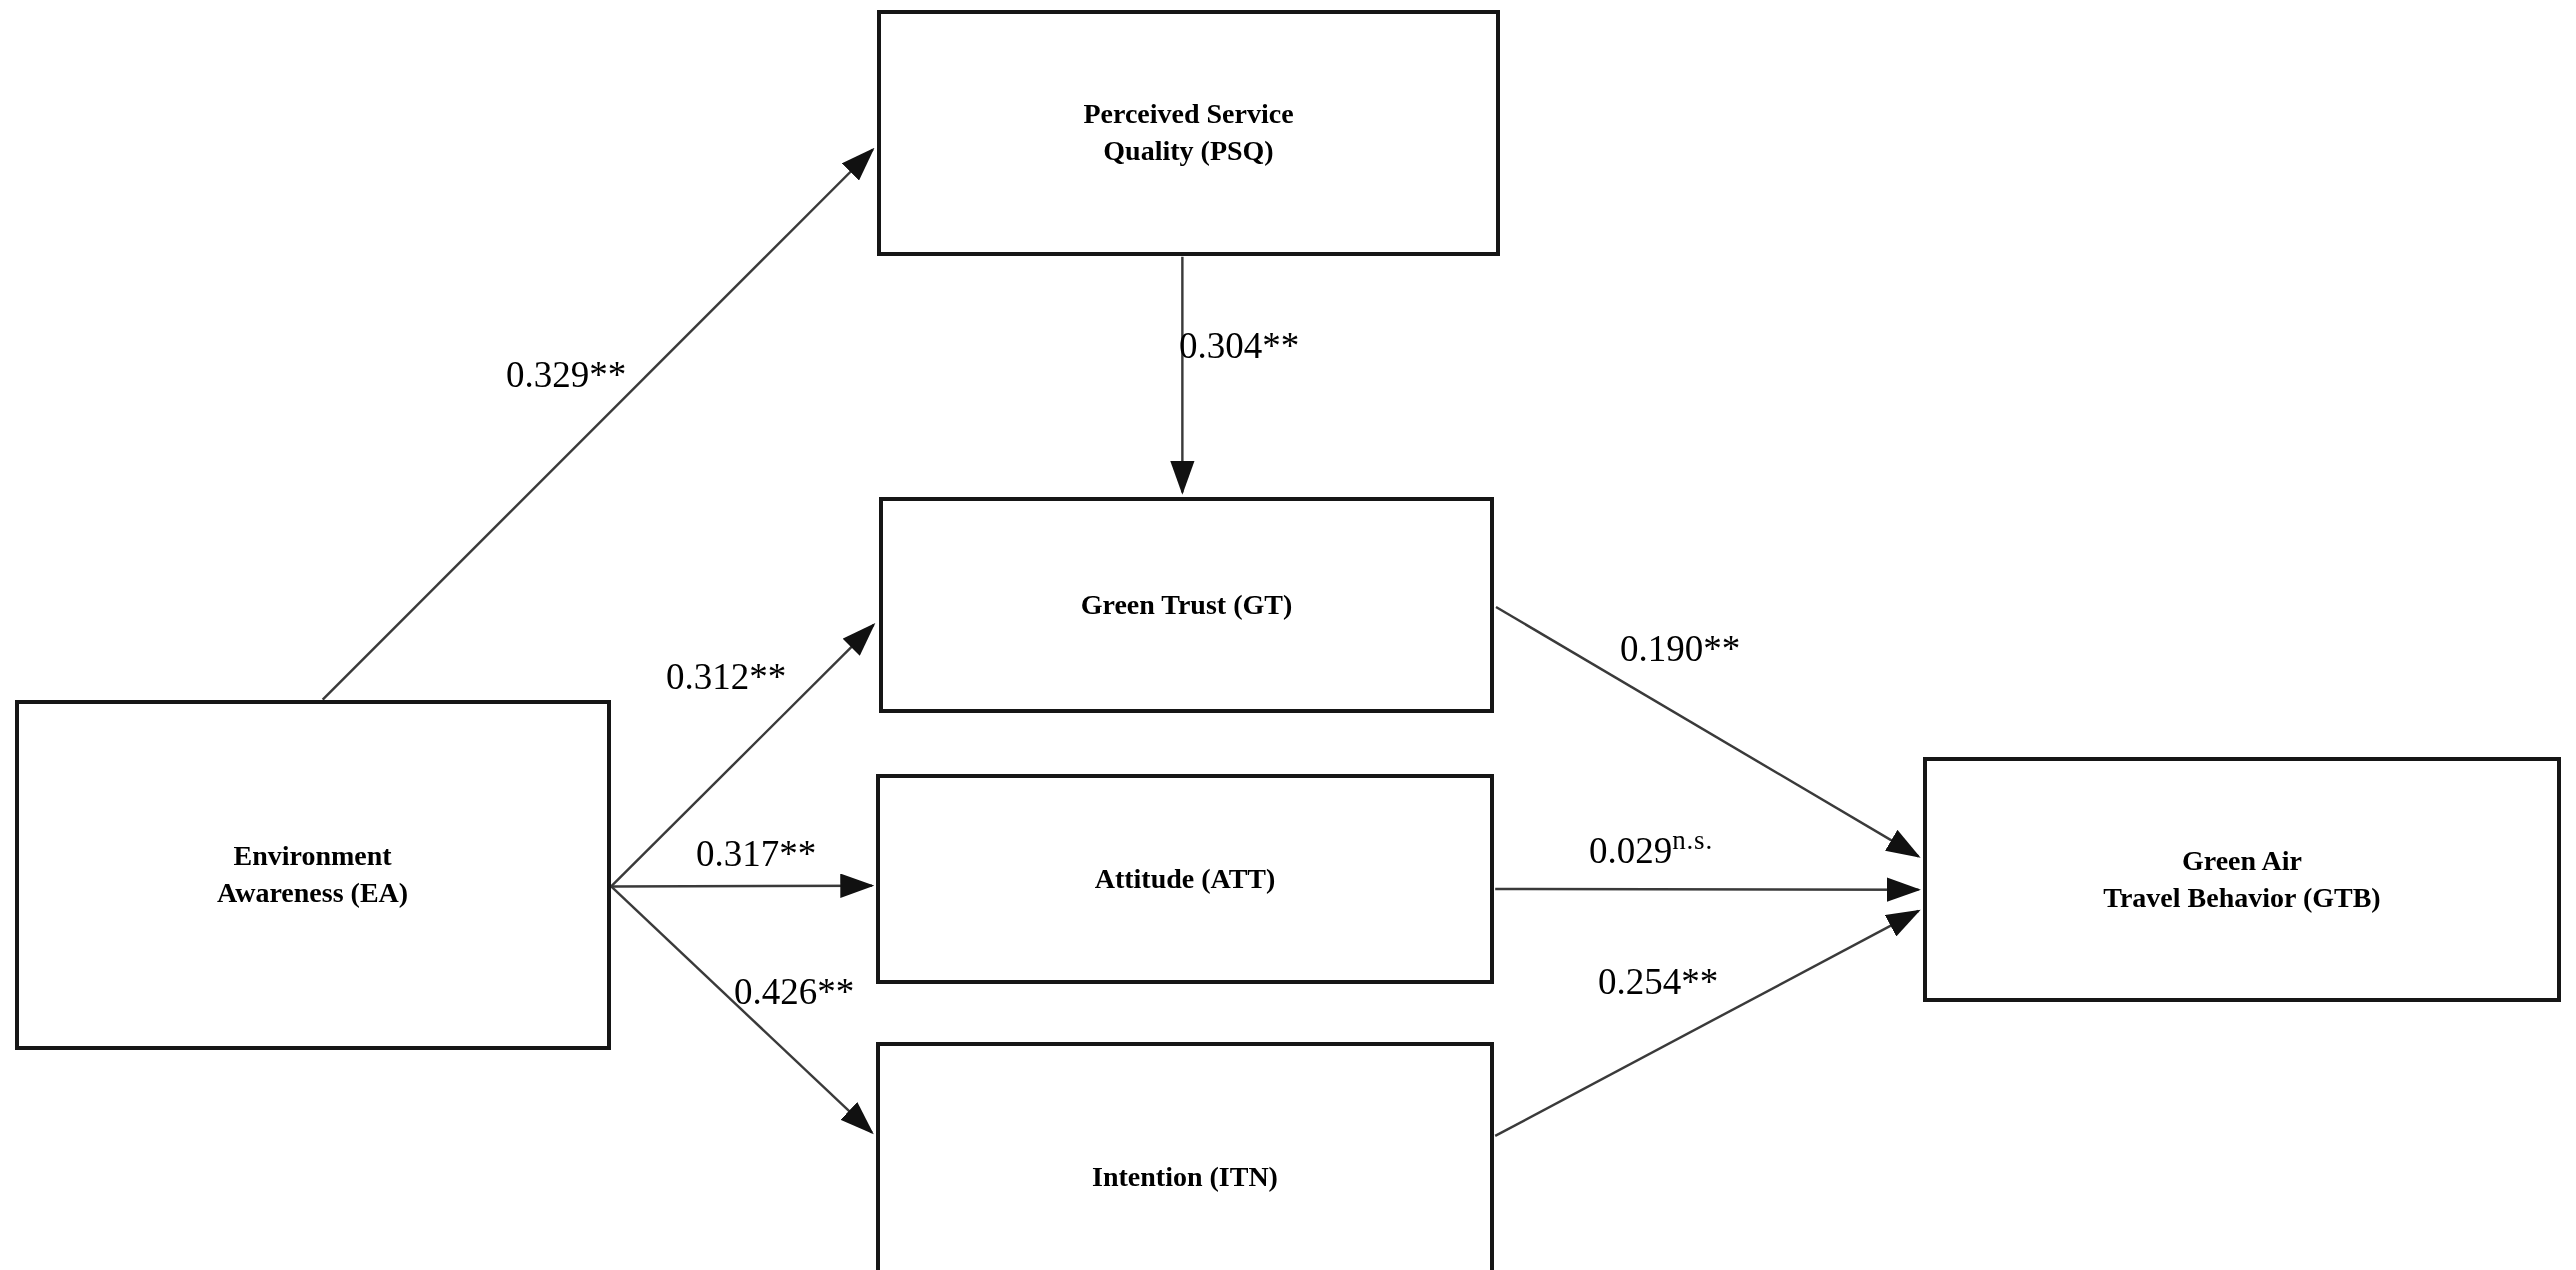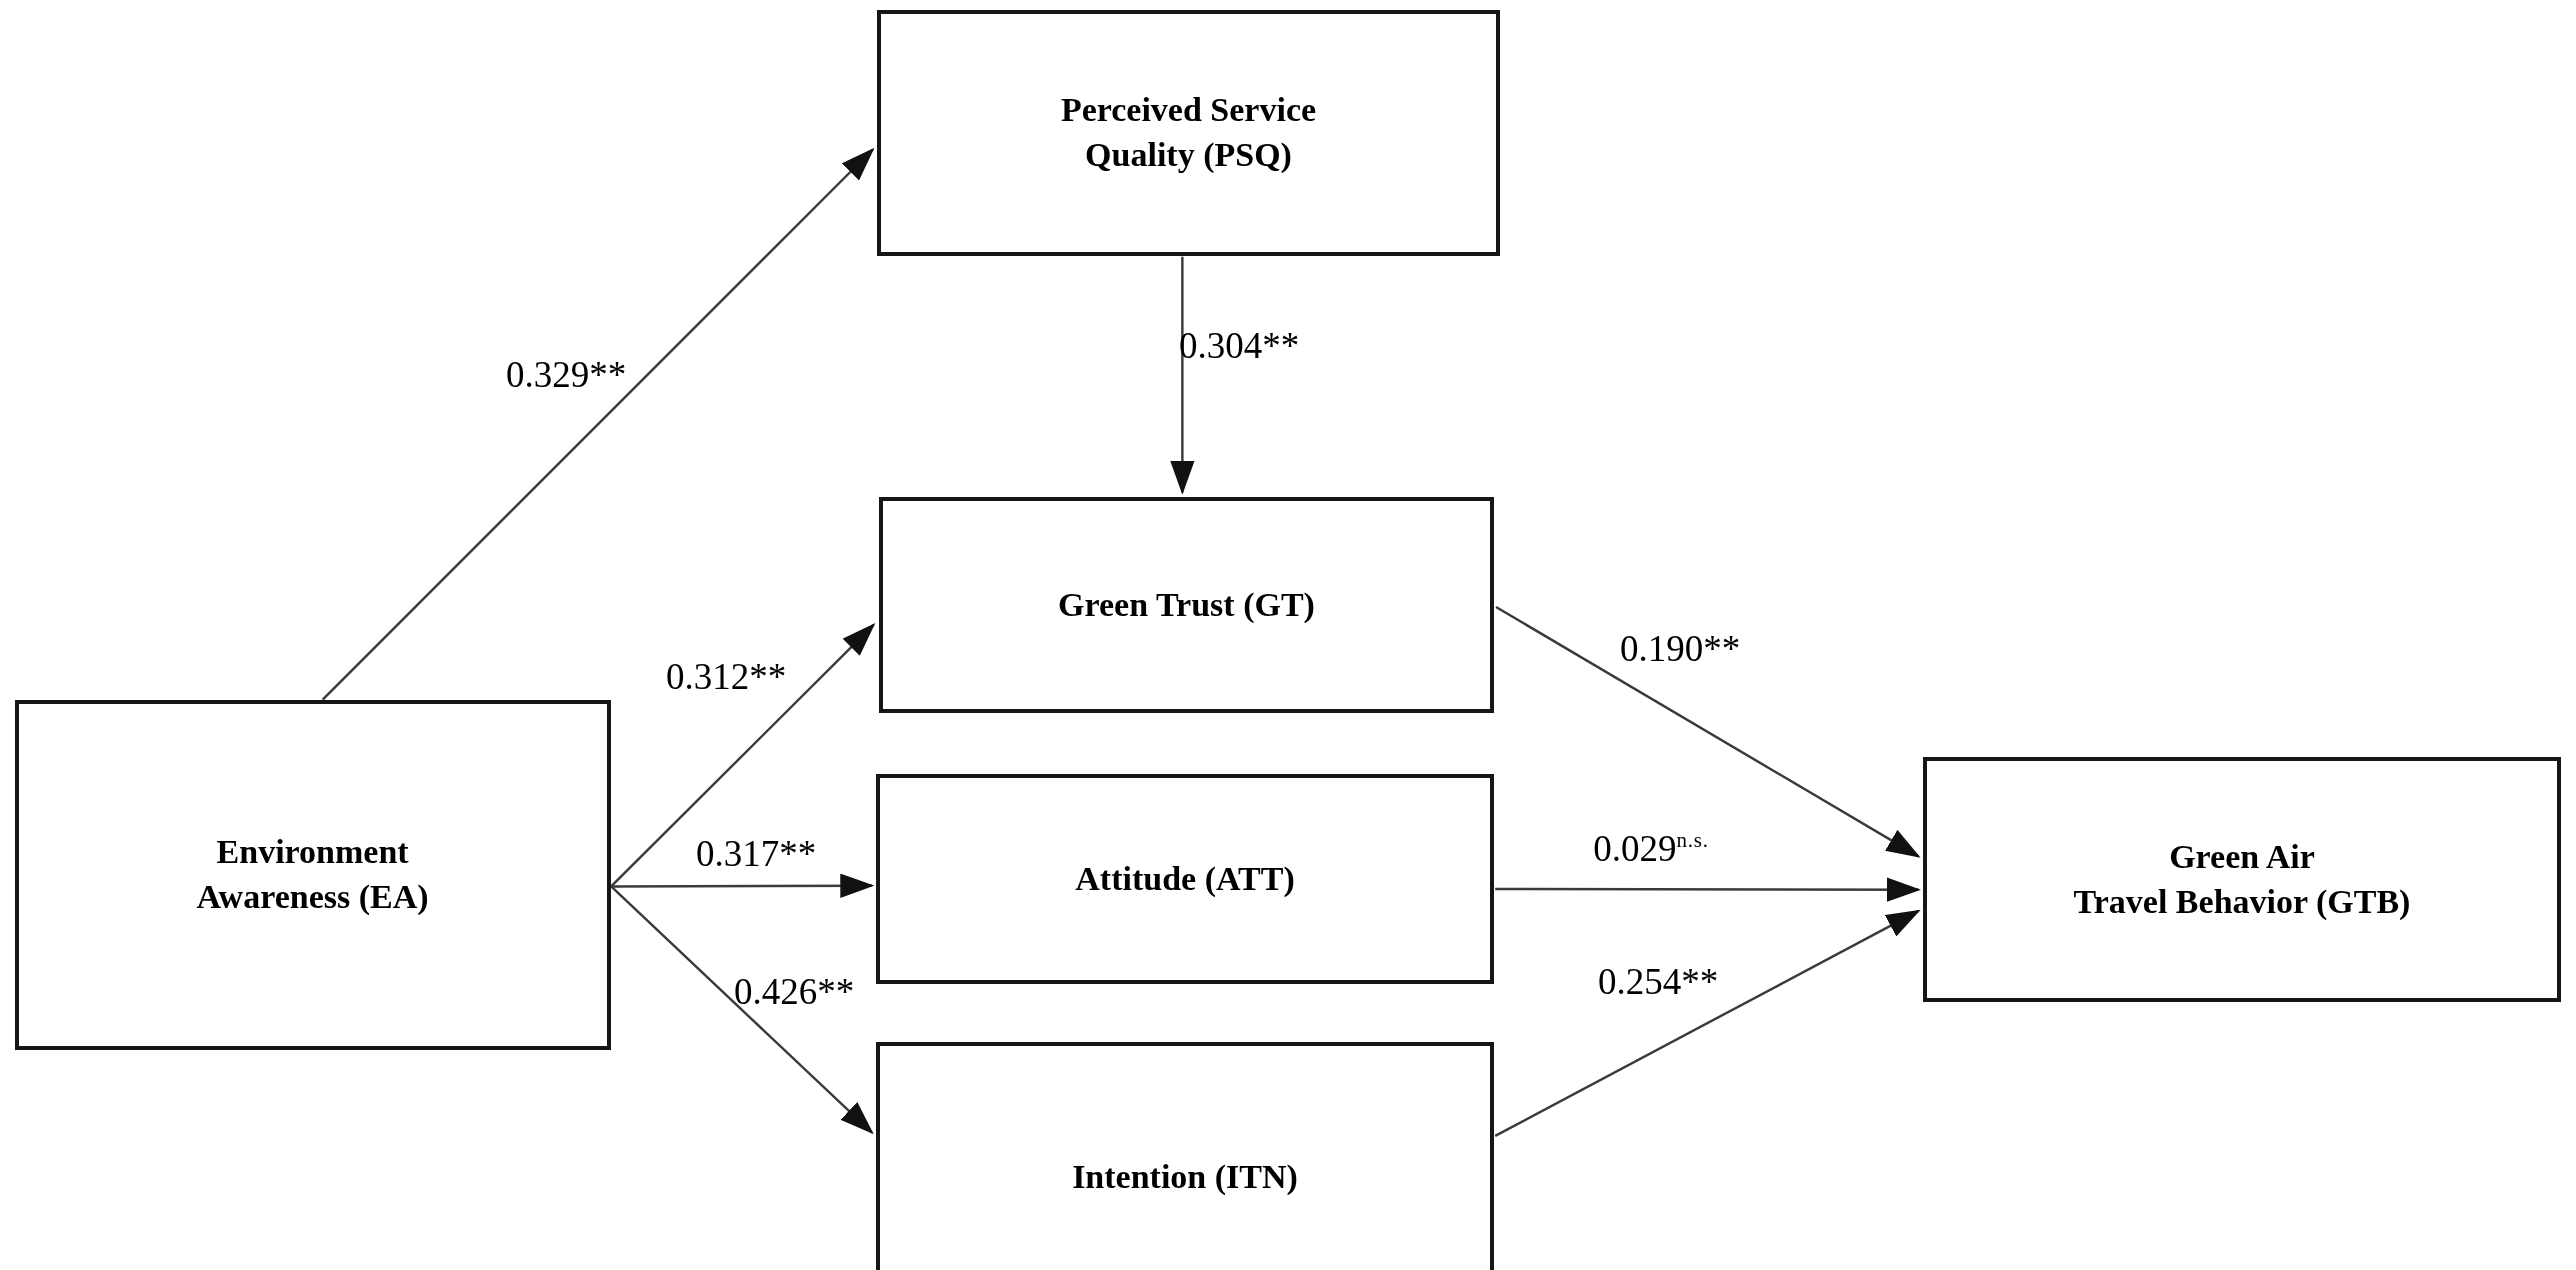--- a/index.html
+++ b/index.html
@@ -32,35 +32,35 @@
     box-sizing: border-box;
     border: 4.1px solid #161616;
     background: #ffffff;
     display: flex;
     align-items: center;
     justify-content: center;
     text-align: center;
   }
   .node-label {
     font-weight: bold;
-    font-size: 34px;
+    font-size: 28px;
     line-height: 1.32;
     white-space: pre-line;
     color: #000000;
   }
   .edge-label {
     position: absolute;
     transform: translate(-50%, -50%);
     font-size: 37px;
     line-height: 1;
     white-space: nowrap;
     color: #000000;
   }
   .edge-label sup {
-    font-size: 21px;
+    font-size: 27px;
     vertical-align: super;
     letter-spacing: 0.8px;
   }
 </style>
 </head>
 <body>
 
 <div class="canvas">
 
   <svg class="wires" viewBox="0 0 3170 1563" xmlns="http://www.w3.org/2000/svg">

